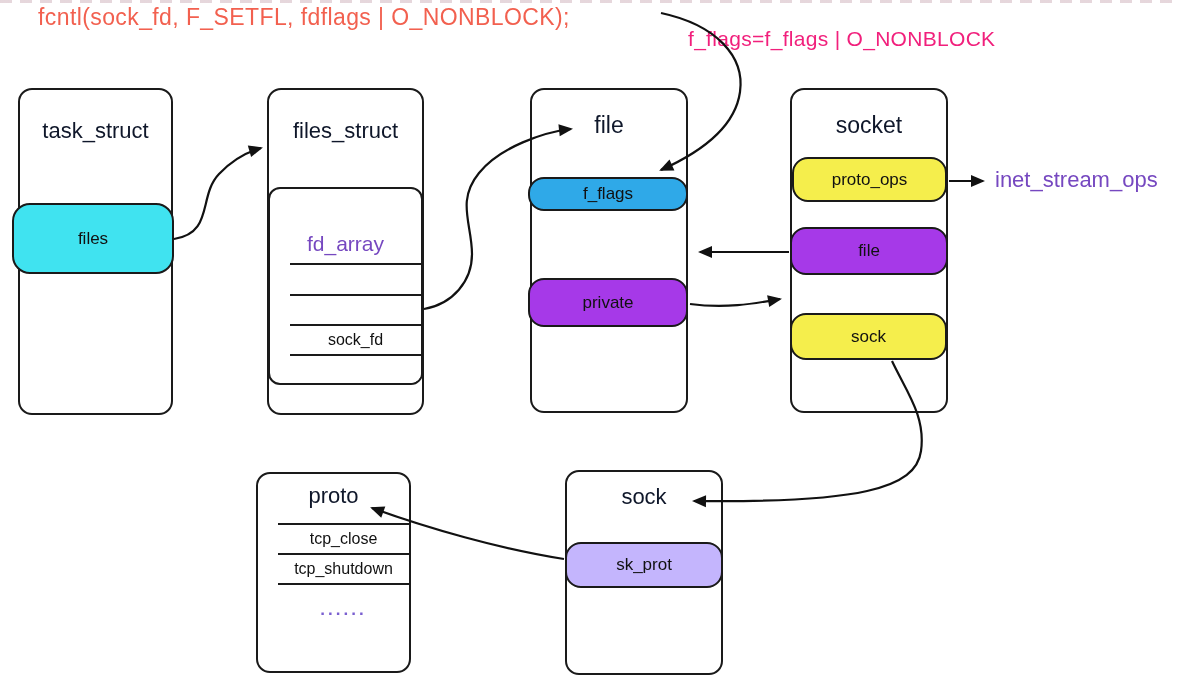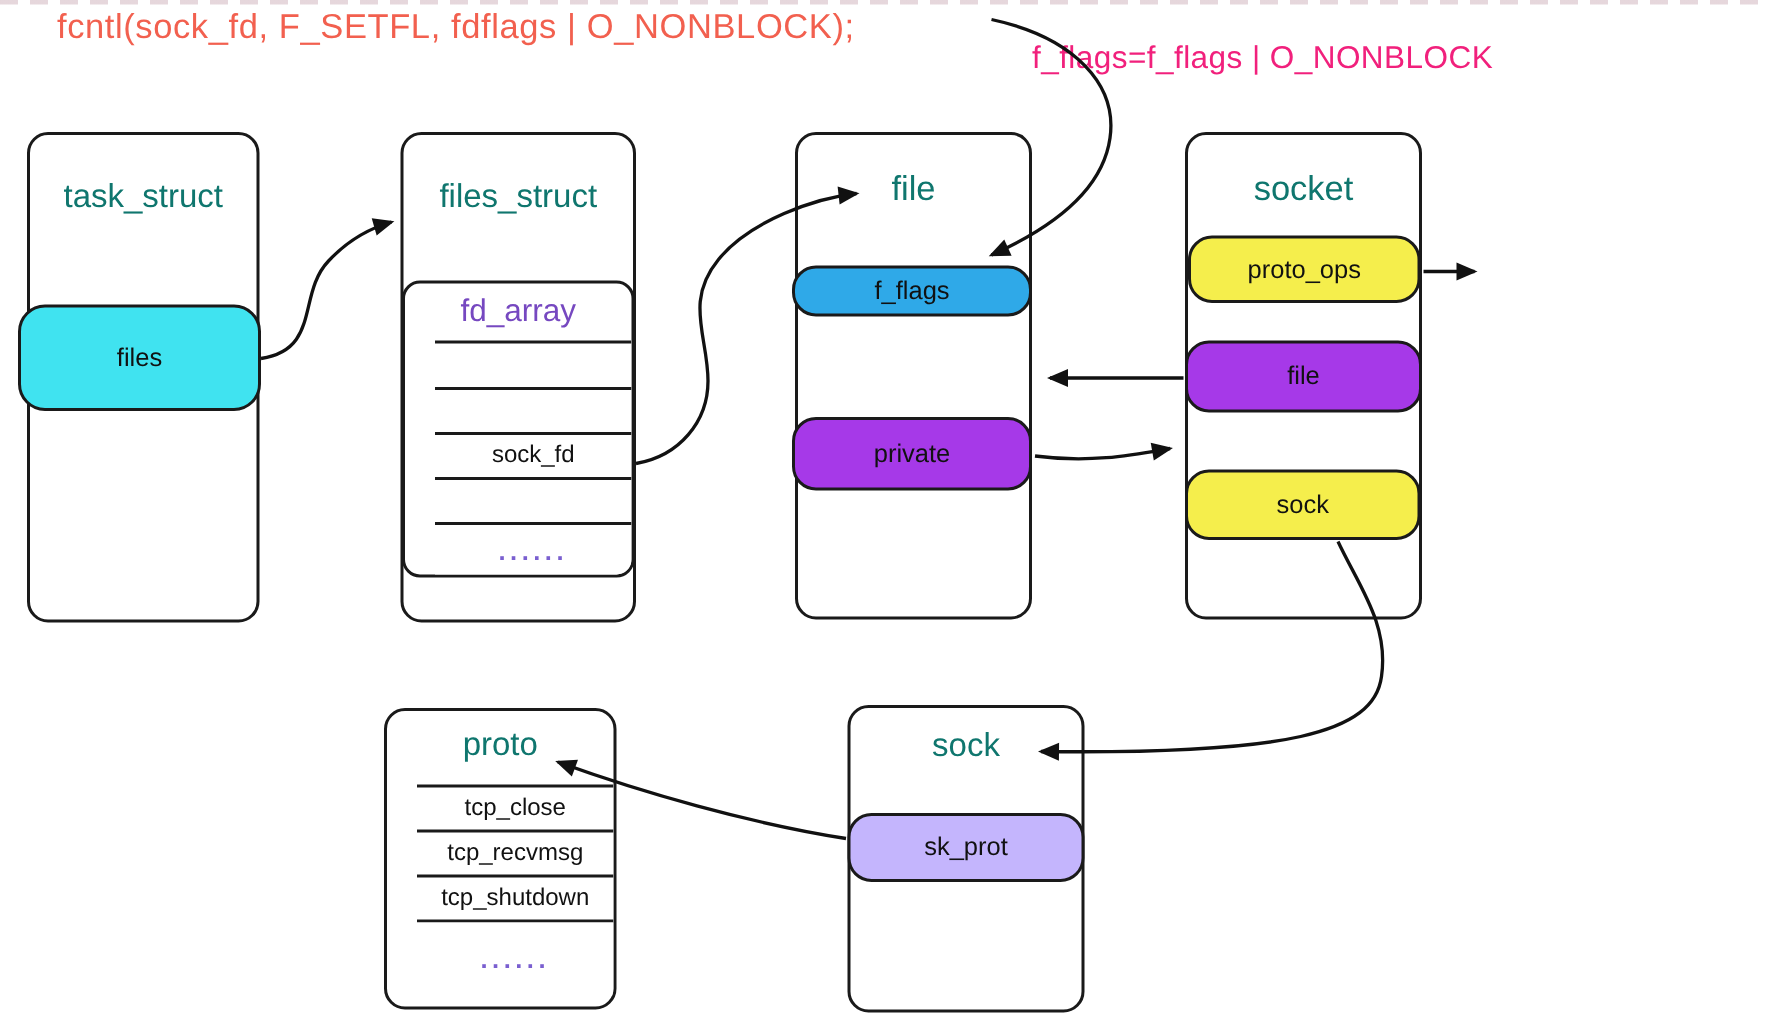--- a/index.html
+++ b/index.html
@@ -14,60 +14,61 @@
   .ann { position:absolute; white-space:nowrap; }
   .ann-fcntl { left:38px; top:4px; font-size:23px; letter-spacing:0.4px; color:#F2604F; }
   .ann-pink  { left:688px; top:27px; font-size:21px; letter-spacing:0.3px; color:#F1207C; }
   .ann-inet  { left:995px; top:167px; font-size:22px; color:#7648C0; }
 
   .struct {
     position:absolute; background:#ffffff; border:2.5px solid #1a1a1a;
     border-radius:14px; box-sizing:border-box; z-index:1;
   }
   .struct-title {
-    text-align:center; color:#0f766e; font-size:22px; white-space:nowrap;
+    text-align:center; color:#0f172a; font-size:22px; white-space:nowrap;
   }
   .pill {
     position:absolute; border:2.5px solid #1a1a1a; border-radius:16px;
     box-sizing:border-box; display:flex; align-items:center; justify-content:center;
     font-size:17px; color:#111111; z-index:2;
   }
   .bg-cyan      { background:#40E3F0; }
   .bg-blue      { background:#2FA9E8; }
   .bg-purple    { background:#A639E8; }
   .bg-yellow    { background:#F5EE4C; }
   .bg-turquoise { background:#c4b5fd; }
   .bg-green     { background:#4EE78E; }
   .bg-yellowgreen { background:#8CE455; }
 
   .subbox {
     position:absolute; background:#ffffff; border:2.5px solid #1a1a1a;
     border-radius:12px; box-sizing:border-box; overflow:hidden; z-index:2;
   }
   .subbox-title {
     display:flex; align-items:center; justify-content:center;
-    color:#7648C0; font-size:21px;
+    color:#7648C0; font-size:21px;margin-top:36px;
   }
   .row {
     border-top:2px solid #1a1a1a; box-sizing:border-box;
     display:flex; align-items:center; justify-content:center;
     font-size:16px; color:#111111; background:#ffffff;margin-left:20px;
   }
   .dots { color:#7A5FD0; font-weight:bold; font-size:17px; letter-spacing:3px; border-top:none; }
   .overlay { position:absolute; left:0; top:0; z-index:5; pointer-events:none; }
 </style>
 </head>
 <body>
 
 <div class="canvas">
 
   <div class="top-artifact"></div>
 
   <div class="ann ann-fcntl">fcntl(sock_fd, F_SETFL, fdflags | O_NONBLOCK);</div>
   <div class="ann ann-pink">f_flags=f_flags | O_NONBLOCK</div>
+  <div class="ann ann-inet">inet_stream_ops</div>
 
   <div class="struct" style="left:18px; top:88px; width:155px; height:327px;">
     <div class="struct-title" style="margin-top:28px;">task_struct</div>
   </div>
   <div class="pill bg-cyan" style="left:12px; top:203px; width:162px; height:71px; border-radius:18px;">files</div>
 
   <div class="struct" style="left:267px; top:88px; width:157px; height:327px;">
     <div class="struct-title" style="margin-top:28px;">files_struct</div>
   </div>
   <div class="subbox" style="left:268px; top:187px; width:155px; height:198px;">
@@ -88,21 +89,20 @@
   <div class="struct" style="left:790px; top:88px; width:158px; height:325px;">
     <div class="struct-title" style="margin-top:22px; font-size:23px;">socket</div>
   </div>
   <div class="pill bg-yellow" style="left:792px; top:157px; width:155px; height:45px;">proto_ops</div>
   <div class="pill bg-purple" style="left:790px; top:227px; width:158px; height:48px;">file</div>
   <div class="pill bg-yellow" style="left:790px; top:313px; width:157px; height:47px;">sock</div>
 
   <div class="struct" style="left:256px; top:472px; width:155px; height:201px; overflow:hidden;">
     <div class="struct-title" style="margin-top:9px;">proto</div>
     <div class="row" style="height:30px; margin-top:14px;">tcp_close</div>
-    <div class="row bg-yellowgreen" style="height:30px;">tcp_recvmsg</div>
     <div class="row" style="height:32px; border-bottom:2px solid #1a1a1a;">tcp_shutdown</div>
     <div class="row dots" style="height:49px;">......</div>
   </div>
 
   <div class="struct" style="left:565px; top:470px; width:158px; height:205px;">
     <div class="struct-title" style="margin-top:12px;">sock</div>
   </div>
   <div class="pill bg-turquoise" style="left:565px; top:542px; width:158px; height:46px;">sk_prot</div>
 
   <svg class="overlay" width="1180" height="688" viewBox="0 0 1180 688">

